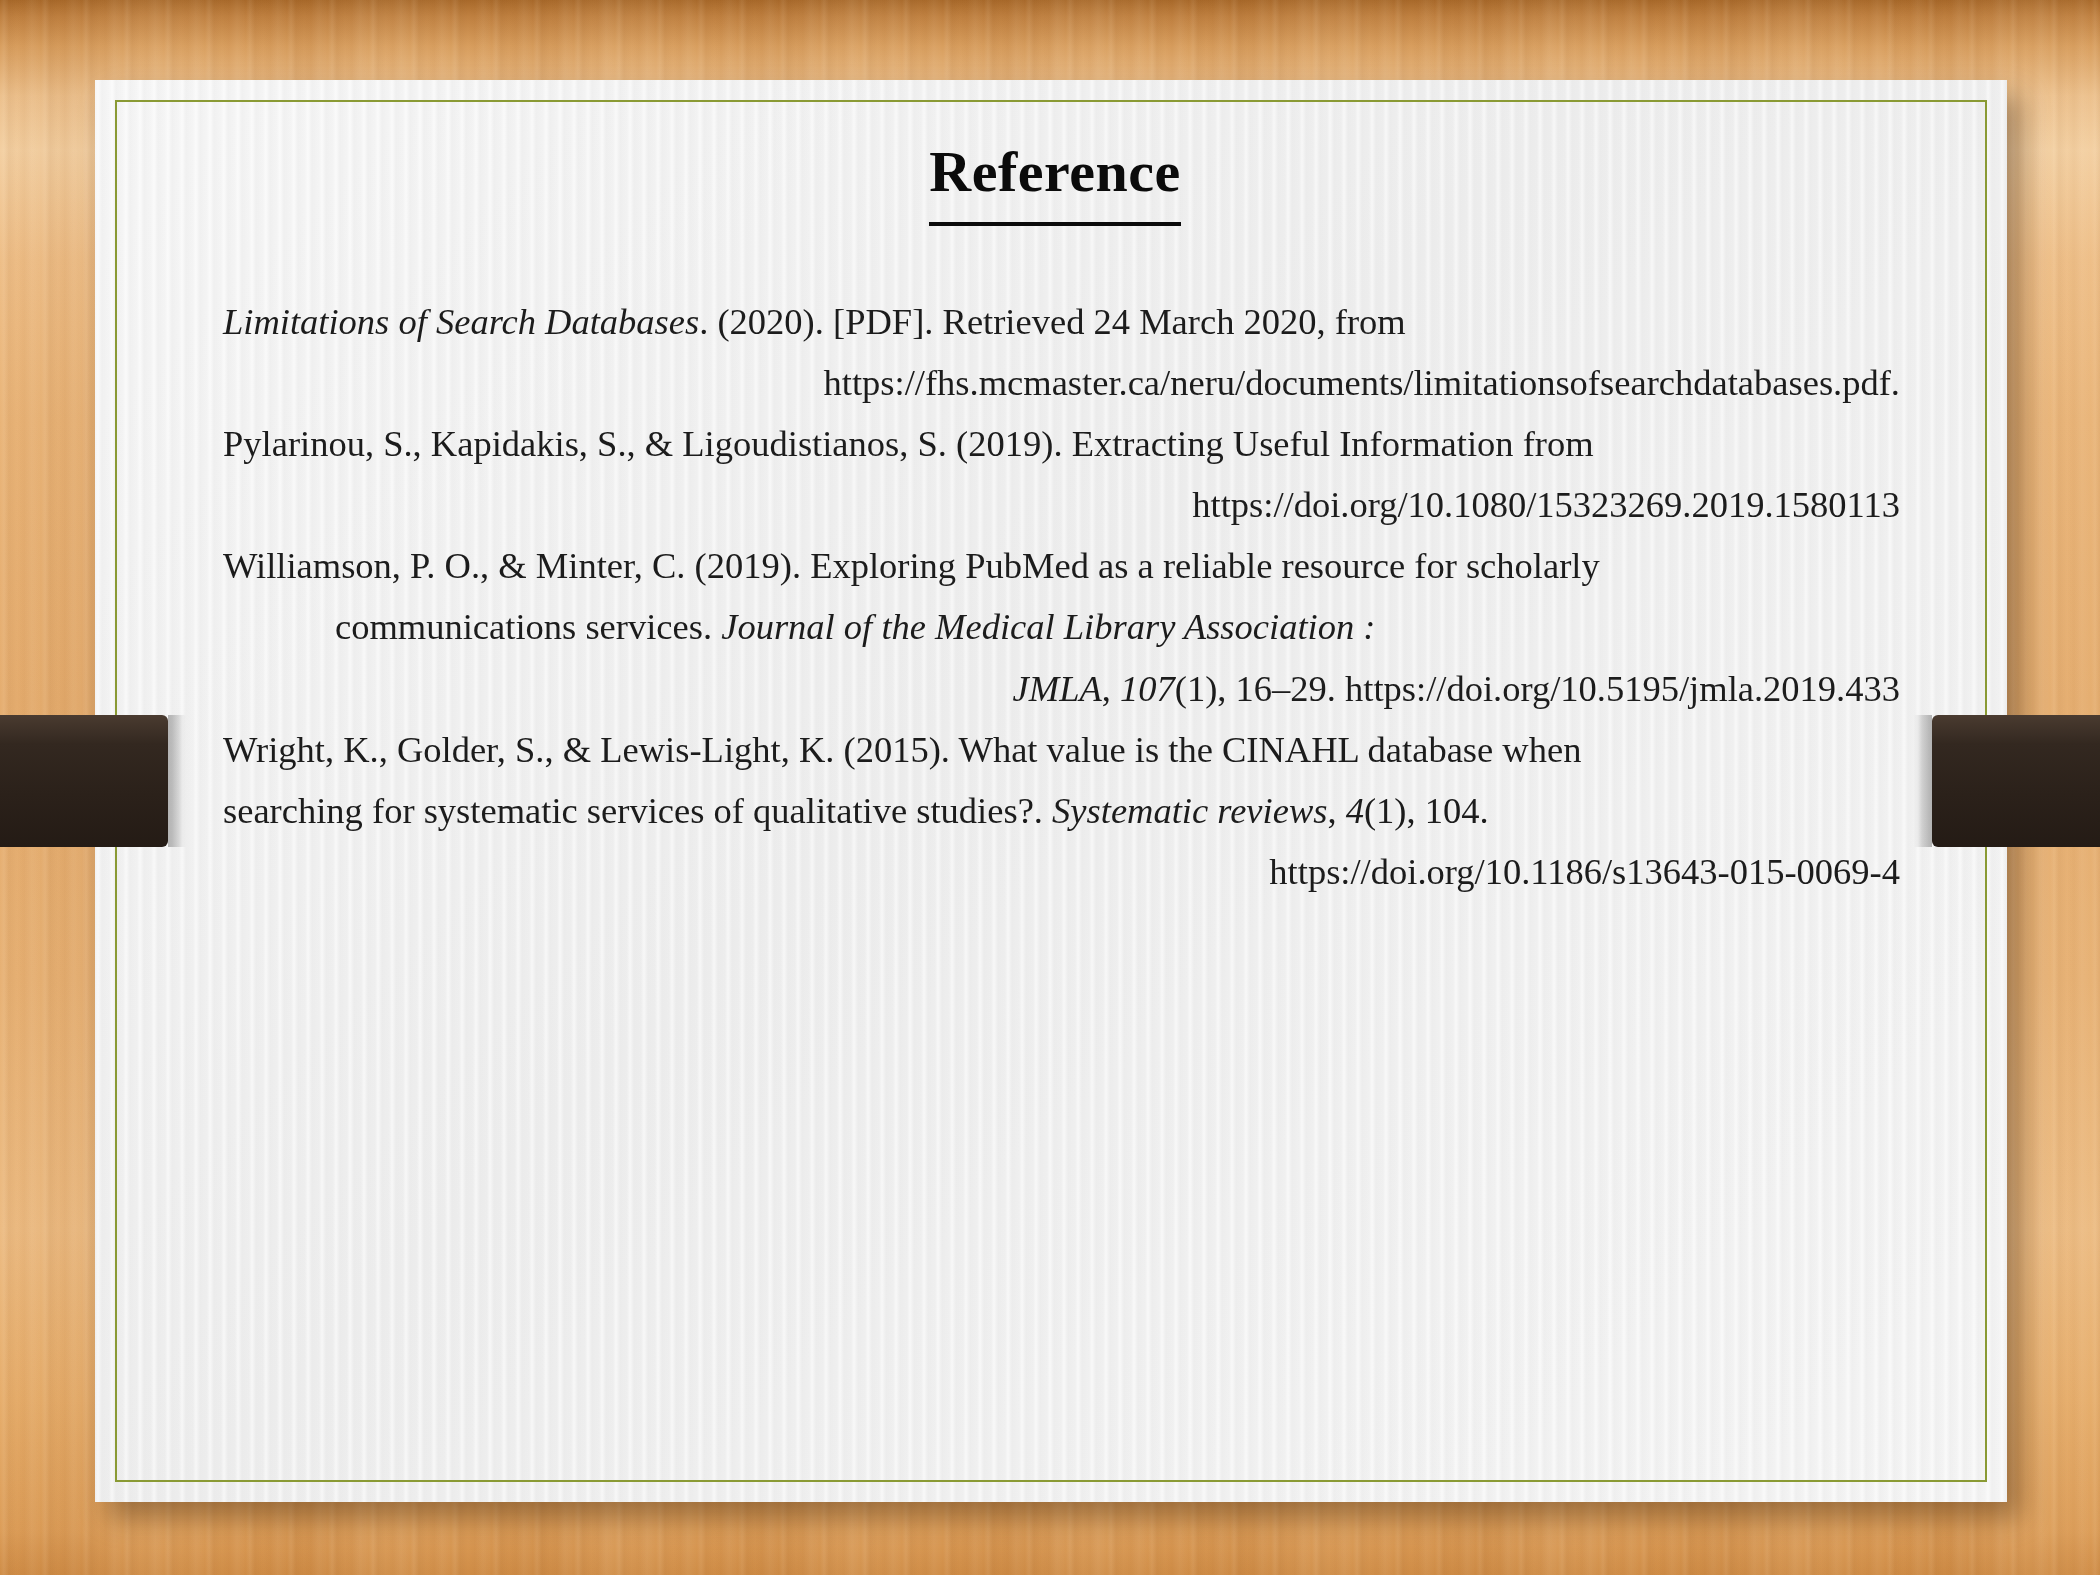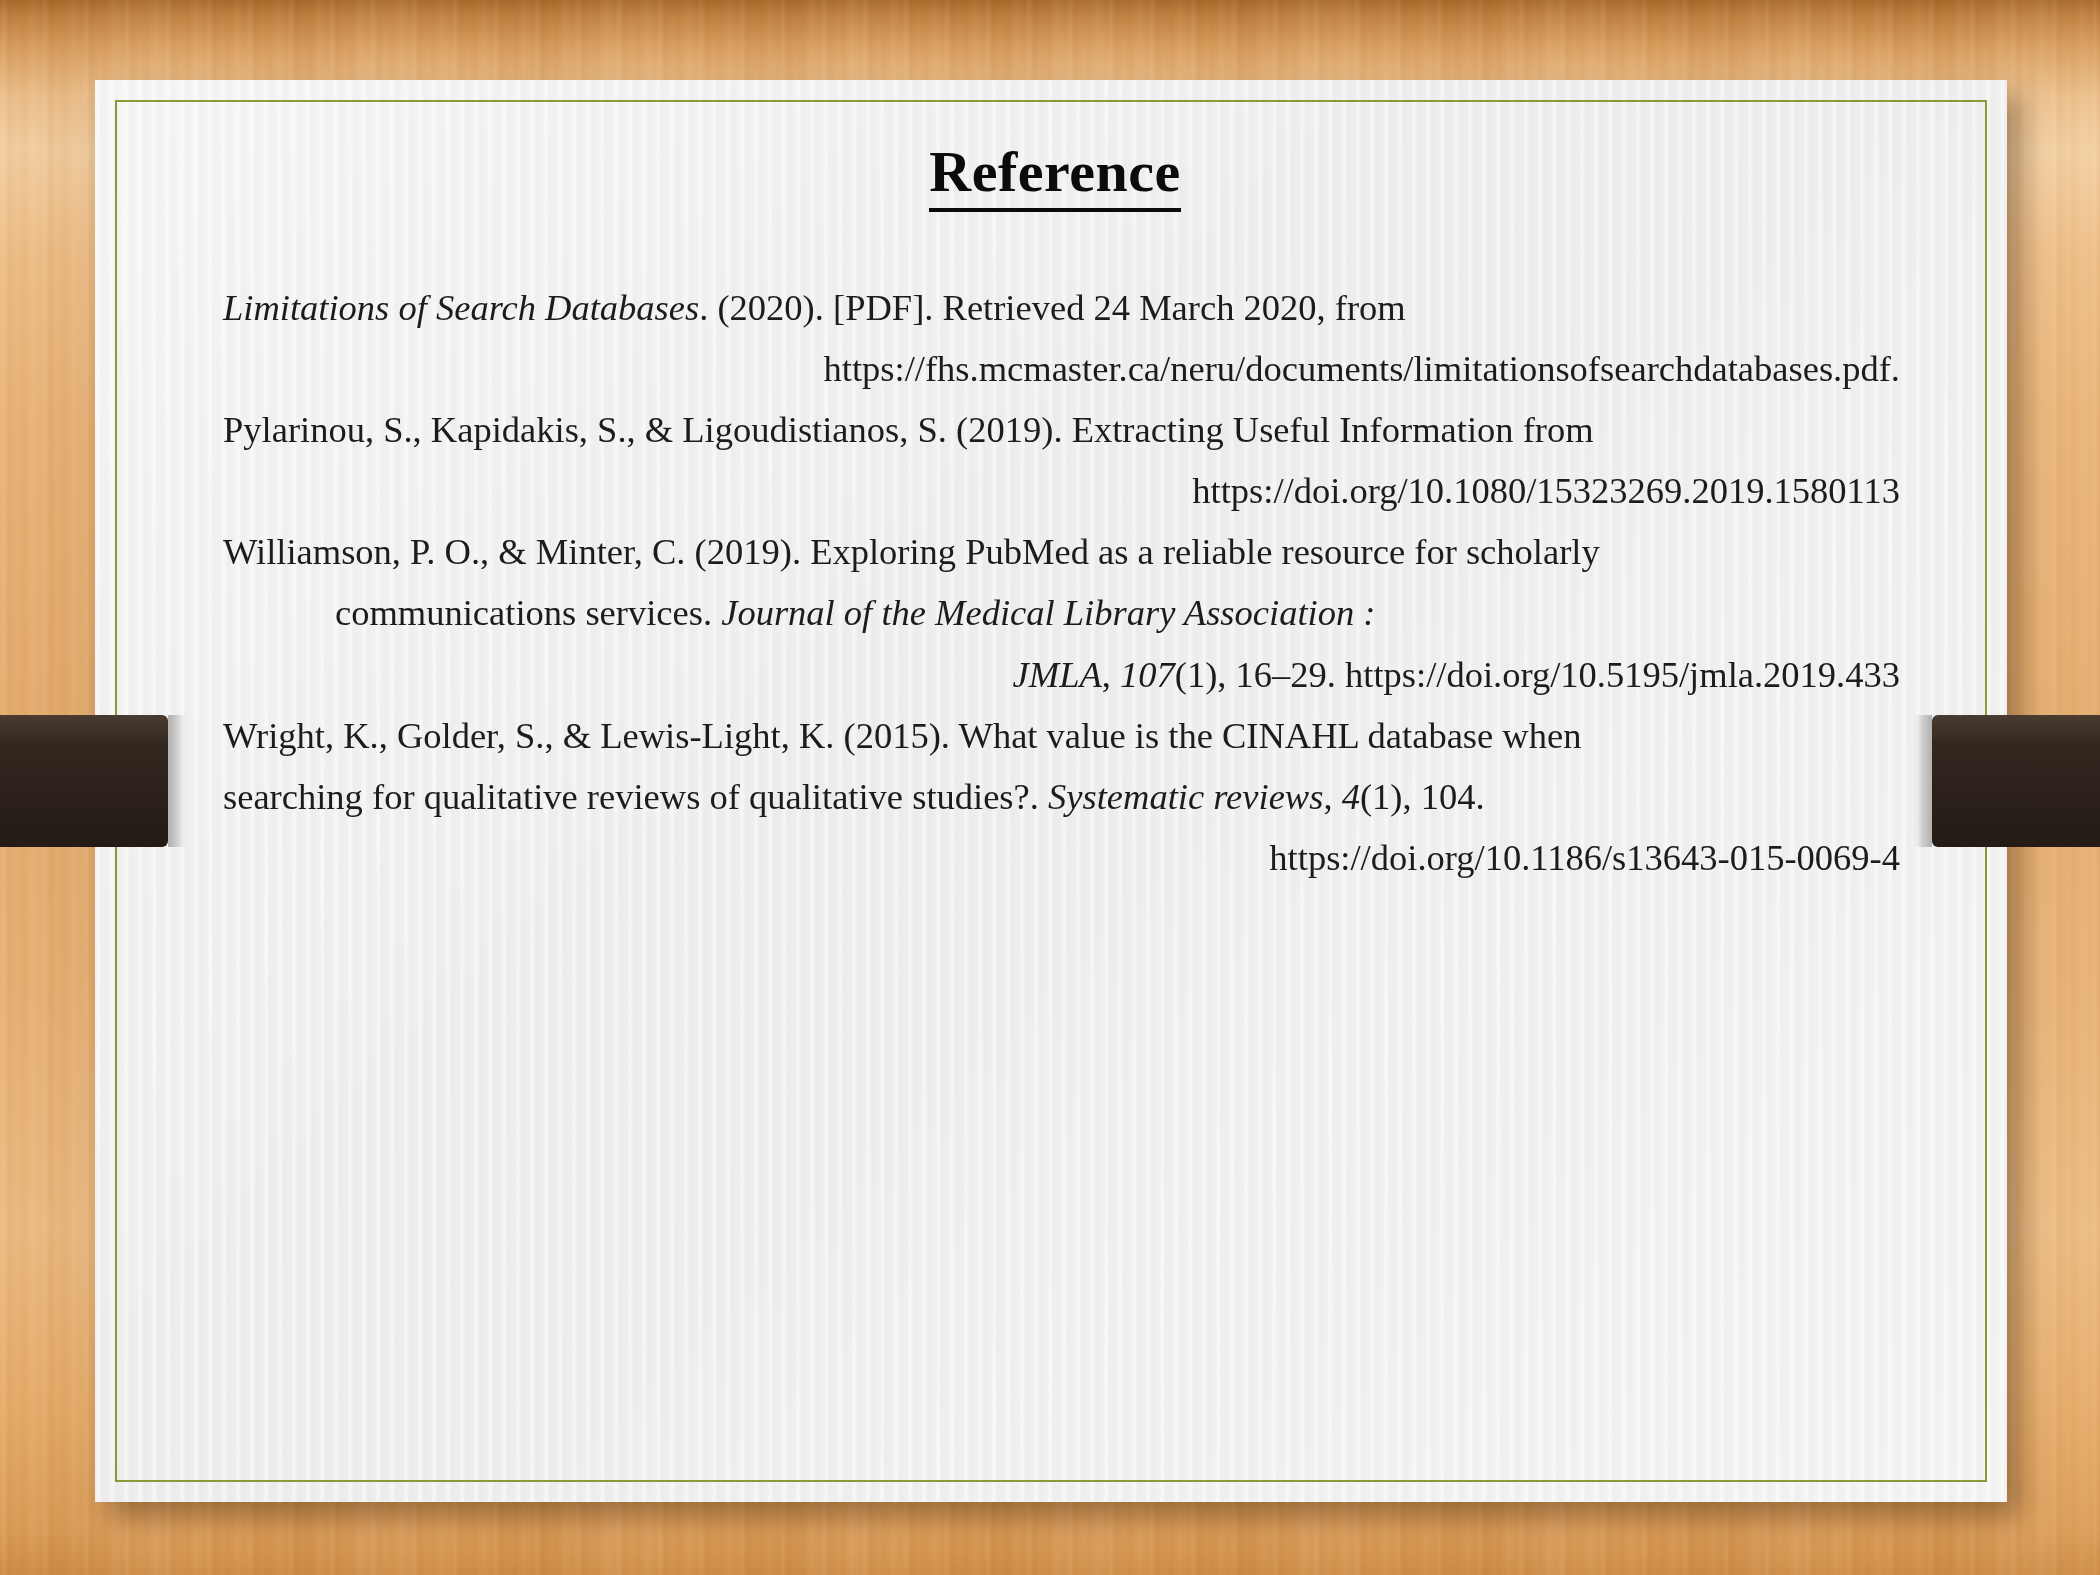--- a/index.html
+++ b/index.html
@@ -126,21 +126,21 @@
     font-size: 58px;
     font-weight: bold;
     color: #0b0b0b;
     letter-spacing: 0.5px;
     margin: 0 0 66px 0;
     line-height: 1.1;
   }
   #title span.t {
     display: inline-block;
     border-bottom: 4px solid #0b0b0b;
-    padding-bottom: 4px;
+    padding-bottom: 18px;
   }
   .ref {
     font-size: 36.5px;
     color: #1c1c1c;
     line-height: 1.62;
     text-align: justify;
     margin: 0 0 2px 13px;
   }
   .ref .i { font-style: italic; }
   .ref .ind { display: inline-block; width: 112px; }
@@ -172,21 +172,21 @@
             <p class="ref"><span>Pylarinou, S., Kapidakis, S., &amp; Ligoudistianos, S. (2019). Extracting Useful Information from</span></p>
             <p class="ref nojust"><span>https://doi.org/10.1080/15323269.2019.1580113</span></p>
           </div>
           <div>
             <p class="ref"><span>Williamson, P. O., &amp; Minter, C. (2019). Exploring PubMed as a reliable resource for scholarly</span></p>
             <p class="ref"><span class="ind"></span><span>communications services. </span><span class="i">Journal of the Medical Library Association :</span></p>
             <p class="ref nojust"><span class="i">JMLA</span><span>, </span><span class="i">107</span><span>(1), 16–29. https://doi.org/10.5195/jmla.2019.433</span></p>
           </div>
           <div>
             <p class="ref"><span>Wright, K., Golder, S., &amp; Lewis-Light, K. (2015). What value is the CINAHL database when</span></p>
-            <p class="ref"><span>searching for qualitative reviews of qualitative studies?. </span><span class="i">Systematic reviews</span><span>, </span><span class="i">4</span><span>(1),    104.</span></p>
+            <p class="ref"><span>searching for systematic services of qualitative studies?. </span><span class="i">Systematic reviews</span><span>, </span><span class="i">4</span><span>(1),    104.</span></p>
             <p class="ref nojust"><span>https://doi.org/10.1186/s13643-015-0069-4</span></p>
           </div>
         </div>
     </div>
   </div>
 
   <div class="clip left"></div>
   <div class="clip right"></div>
   <div class="clip-shadow left"></div>
   <div class="clip-shadow right"></div>

